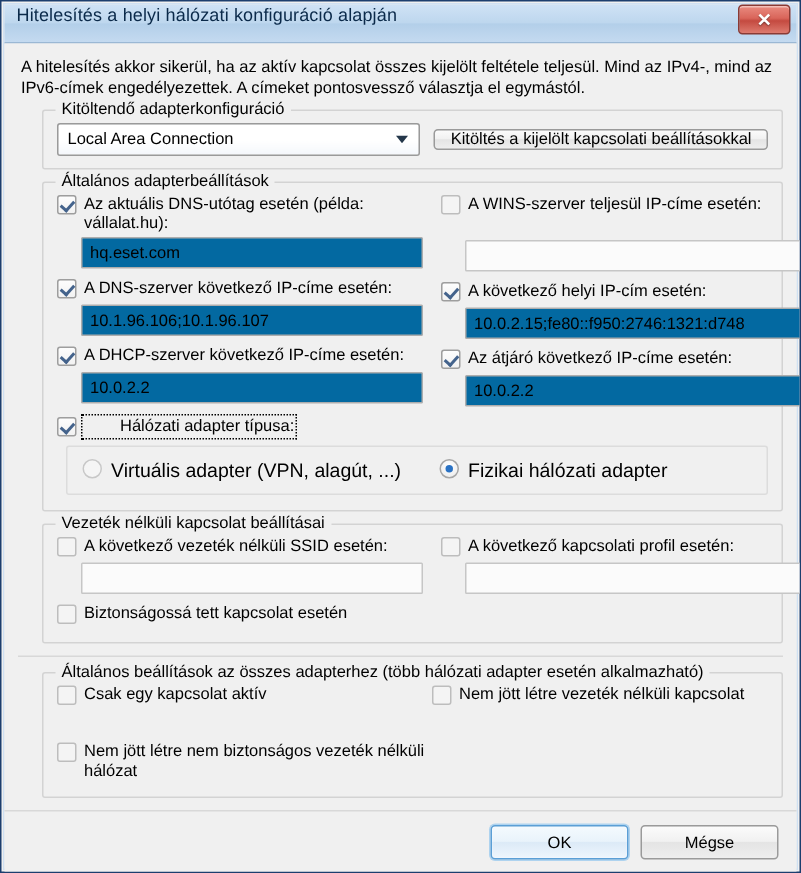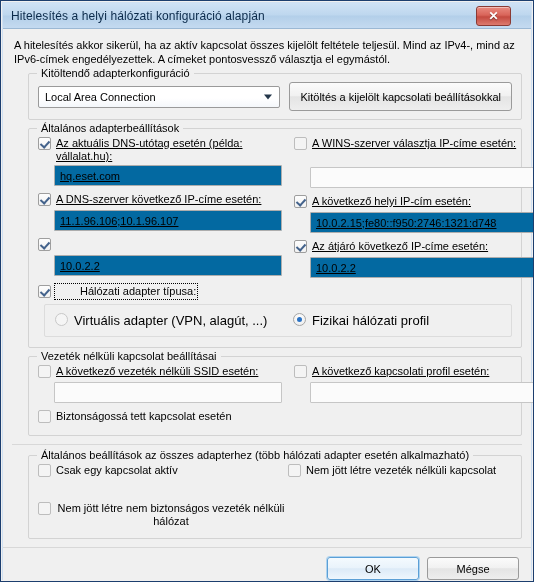--- a/index.html
+++ b/index.html
@@ -33,22 +33,21 @@
     flex-direction: column;
   }
 
   
   .titlebar {
     height: 26px;
     flex: 0 0 26px;
     background: linear-gradient(to bottom, #cfe2f5 0%, #bed7ee 48%, #b3cfe9 52%, #c4daf0 100%);
     border-bottom: 1px solid #9bb8d4;
     display: flex;
-    align-items: center;
-    padding: 0 20px 0 8px;
+    padding: 0 4px 0 8px;
     box-sizing: border-box;
   }
   .title-text {
     font-size: 12px;
     color: #0b2a4a;
     letter-spacing: 0.1px;
     white-space: nowrap;
     flex: 1 1 auto;
     overflow: hidden;
     text-overflow: ellipsis;
@@ -135,21 +134,21 @@
     position: absolute;
     right: 7px;
     top: 50%;
     transform: translateY(-50%);
     width: 0; height: 0;
     border-left: 4px solid transparent;
     border-right: 4px solid transparent;
     border-top: 5px solid #24374a;
   }
   .btn {
-    height: 29px;
+    height: 14px;
     box-sizing: border-box;
     border: 1px solid #9a9a9a;
     border-radius: 3px;
     background: linear-gradient(to bottom, #fbfbfb 0%, #f1f1f1 47%, #e4e4e4 51%, #eeeeee 100%);
     font-family: "Liberation Sans", sans-serif;
     font-size: 11px;
     color: #000;
     padding: 0 10px;
     cursor: pointer;
     display: inline-flex;
@@ -157,21 +156,20 @@
     justify-content: center;
     white-space: nowrap;
   }
   .btn-fill { flex: 1 1 auto; }
 
   
   .cols {
     display: grid;
     grid-template-columns: 244px 244px;
     column-gap: 12px;
-    text-decoration: underline;
   }
   .cell { min-width: 0; }
 
   .chk-line {
     display: flex;
     align-items: flex-start;
     gap: 5px;
     margin: 0 0 2px 0;
     min-height: 15px;
   }
@@ -262,21 +260,21 @@
     content: "";
     position: absolute;
     left: 3px; top: 3px;
     width: 5px; height: 5px;
     border-radius: 50%;
     background: #2a72c4;
   }
   .radio.disabled { border-color: #c8c8c8; background: #f5f5f5; }
 
   
-  .group-bottom { margin-top: 10px; text-align: center; }
+  .group-bottom { margin-top: 10px; }
   .bottom-grid {
     display: grid;
     grid-template-columns: 250px 1fr;
     row-gap: 21px;
     align-items: start;
   }
 
   
   .footer {
     flex: 0 0 42px;
@@ -342,32 +340,33 @@
             <div class="chk-line">
               <span class="checkbox checked"></span>
               <span class="lbl">Az aktuális DNS-utótag esetén (példa: vállalat.hu):</span>
             </div>
             <div class="field">hq.eset.com</div>
 
             <div class="chk-line">
               <span class="checkbox checked"></span>
               <span class="lbl">A DNS-szerver következő IP-címe esetén:</span>
             </div>
-            <div class="field">11.1.96.106;10.1.96.107</div>
+            <div class="field">10.1.96.106;10.1.96.107</div>
 
             <div class="chk-line">
               <span class="checkbox checked"></span>
+              <span class="lbl">A DHCP-szerver következő IP-címe esetén:</span>
             </div>
             <div class="field">10.0.2.2</div>
           </div>
 
           <div class="cell">
             <div class="chk-line">
               <span class="checkbox disabled"></span>
-              <span class="lbl">A WINS-szerver választja IP-címe esetén:</span>
+              <span class="lbl">A WINS-szerver teljesül IP-címe esetén:</span>
             </div>
             <div class="field empty" style="margin-top:15px;"></div>
 
             <div class="chk-line">
               <span class="checkbox checked"></span>
               <span class="lbl">A következő helyi IP-cím esetén:</span>
             </div>
             <div class="field">10.0.2.15;fe80::f950:2746:1321:d748</div>
 
             <div class="chk-line">
@@ -383,21 +382,21 @@
           <span class="lbl">Hálózati adapter típusa:</span>
         </div>
 
         <div class="radio-panel">
           <div class="radio-line">
             <span class="radio disabled"></span>
             <span class="rlbl">Virtuális adapter (VPN, alagút, ...)</span>
           </div>
           <div class="radio-line">
             <span class="radio selected"></span>
-            <span class="rlbl">Fizikai hálózati profil</span>
+            <span class="rlbl">Fizikai hálózati adapter</span>
           </div>
         </div>
       </div>
 
       <div class="group">
         <div class="group-title">Vezeték nélküli kapcsolat beállításai</div>
         <div class="cols">
           <div class="cell">
             <div class="chk-line">
               <span class="checkbox disabled"></span>

